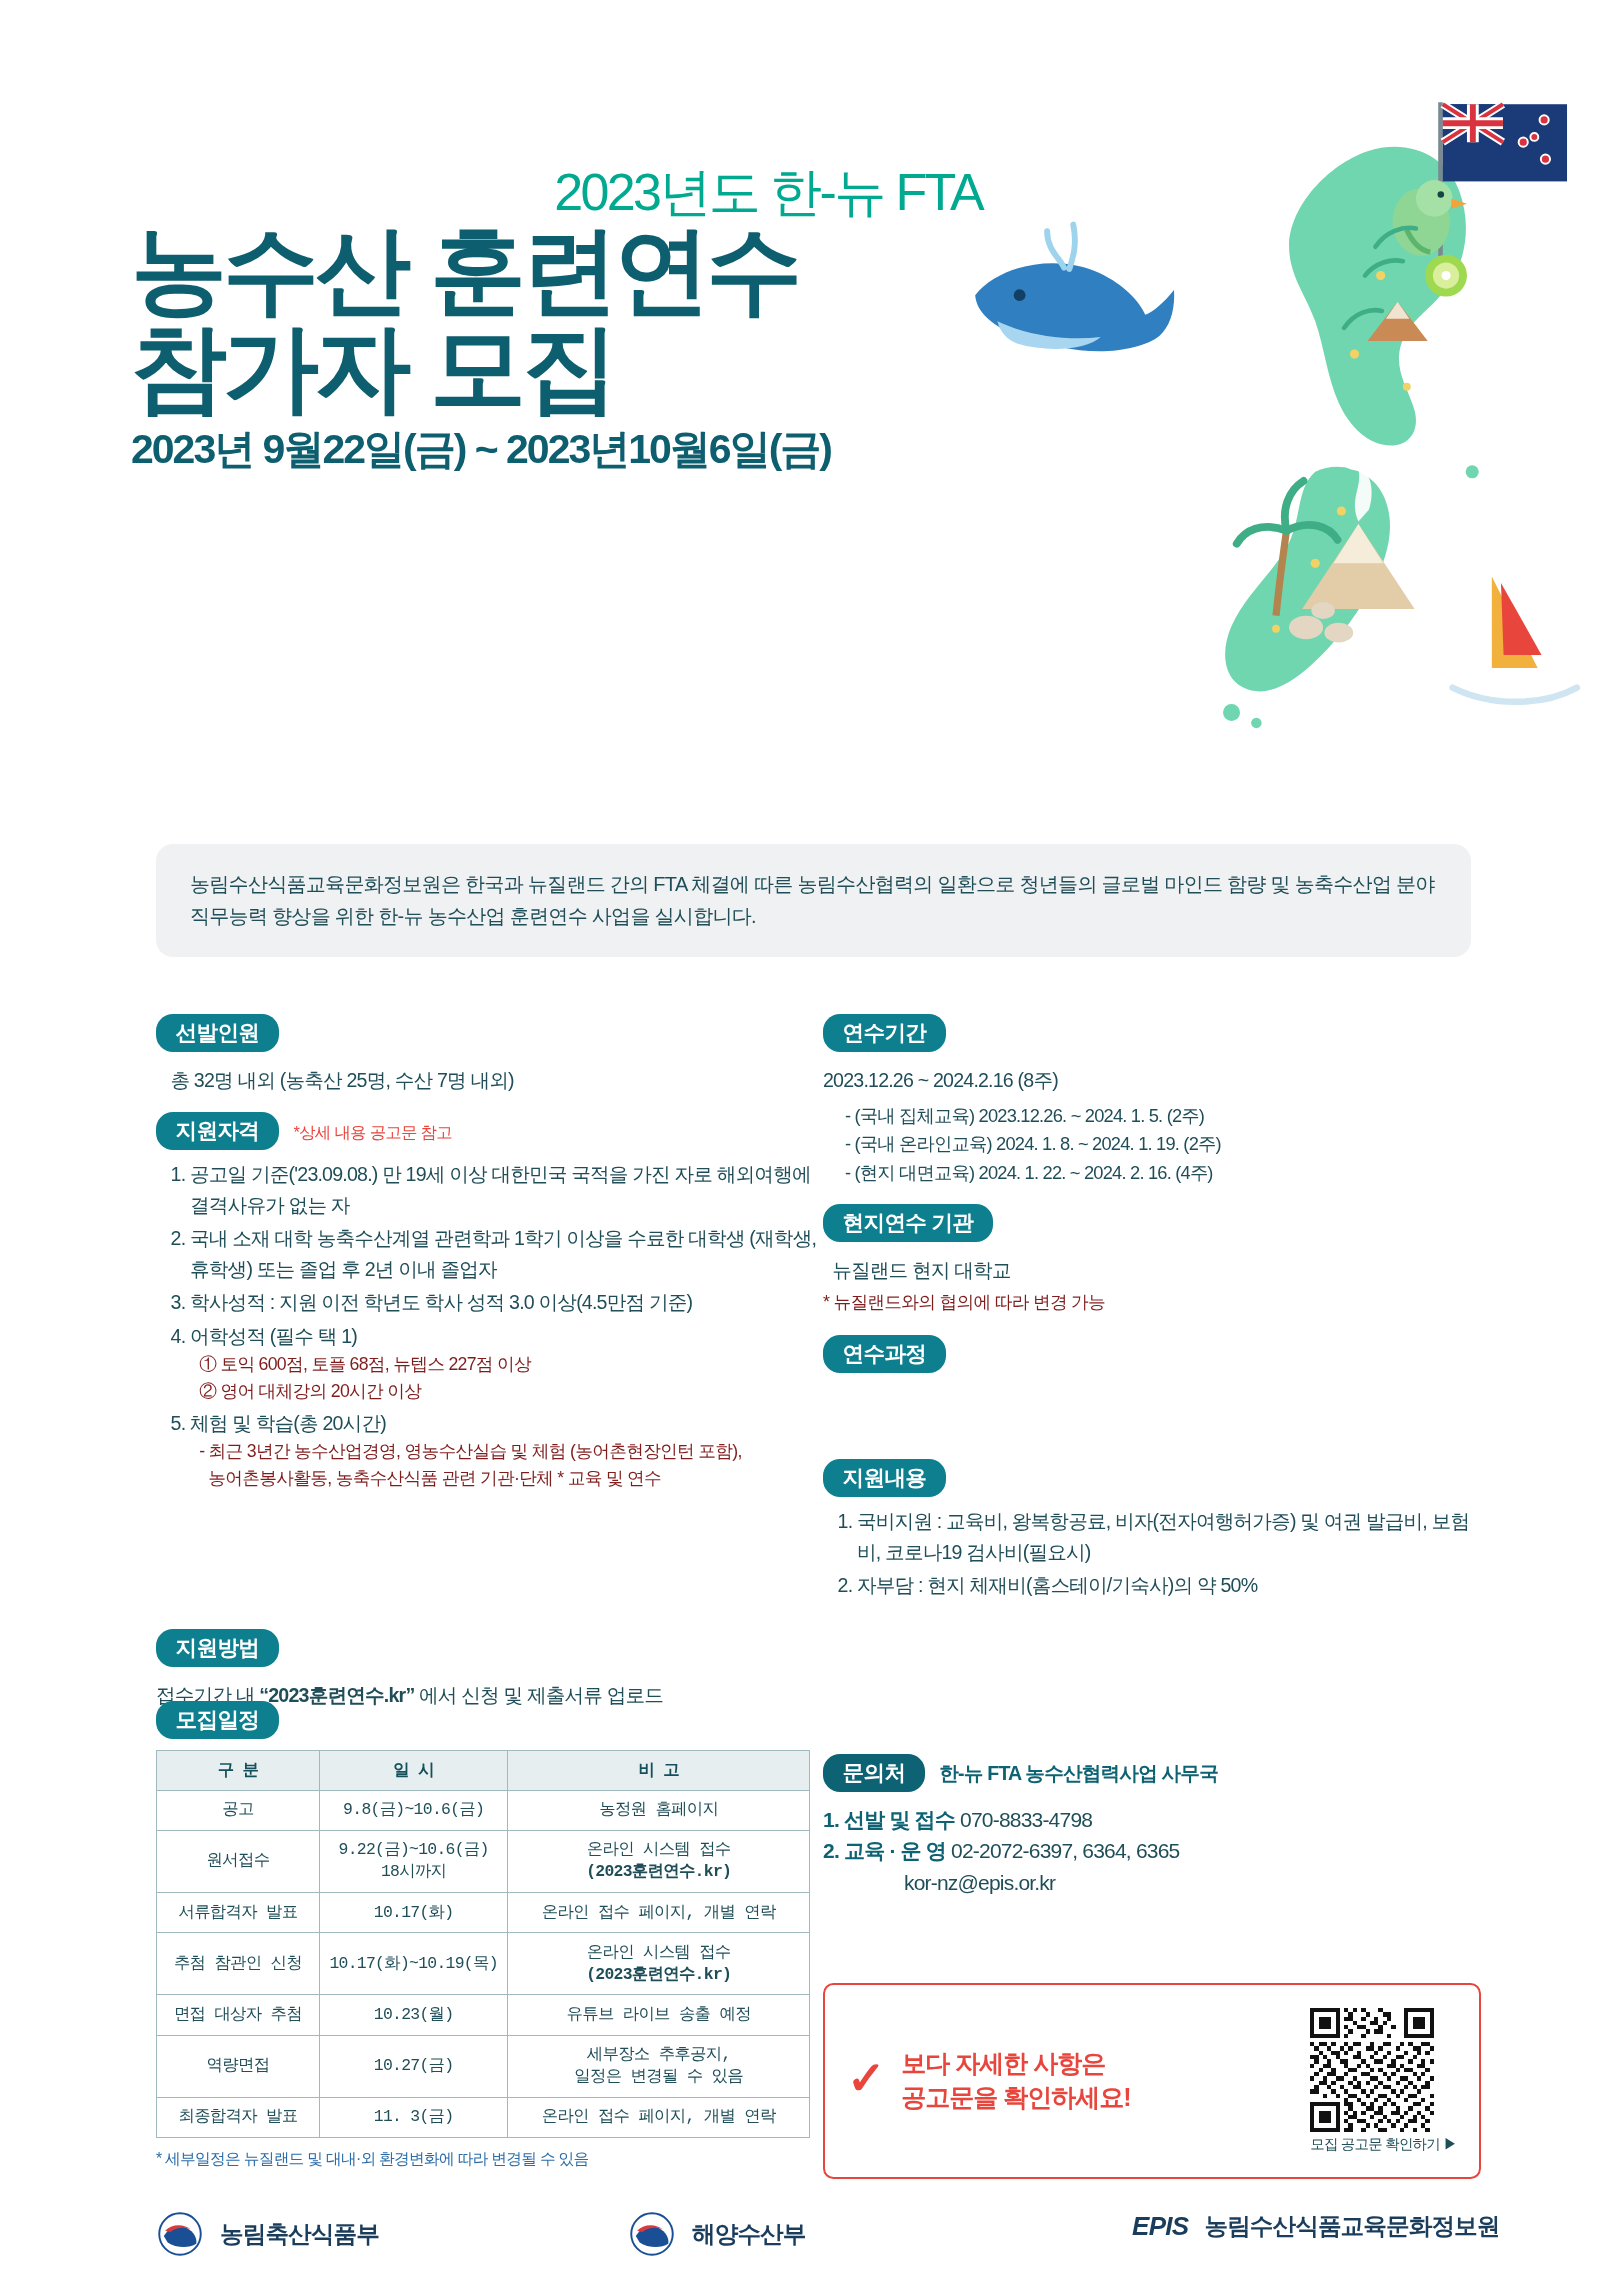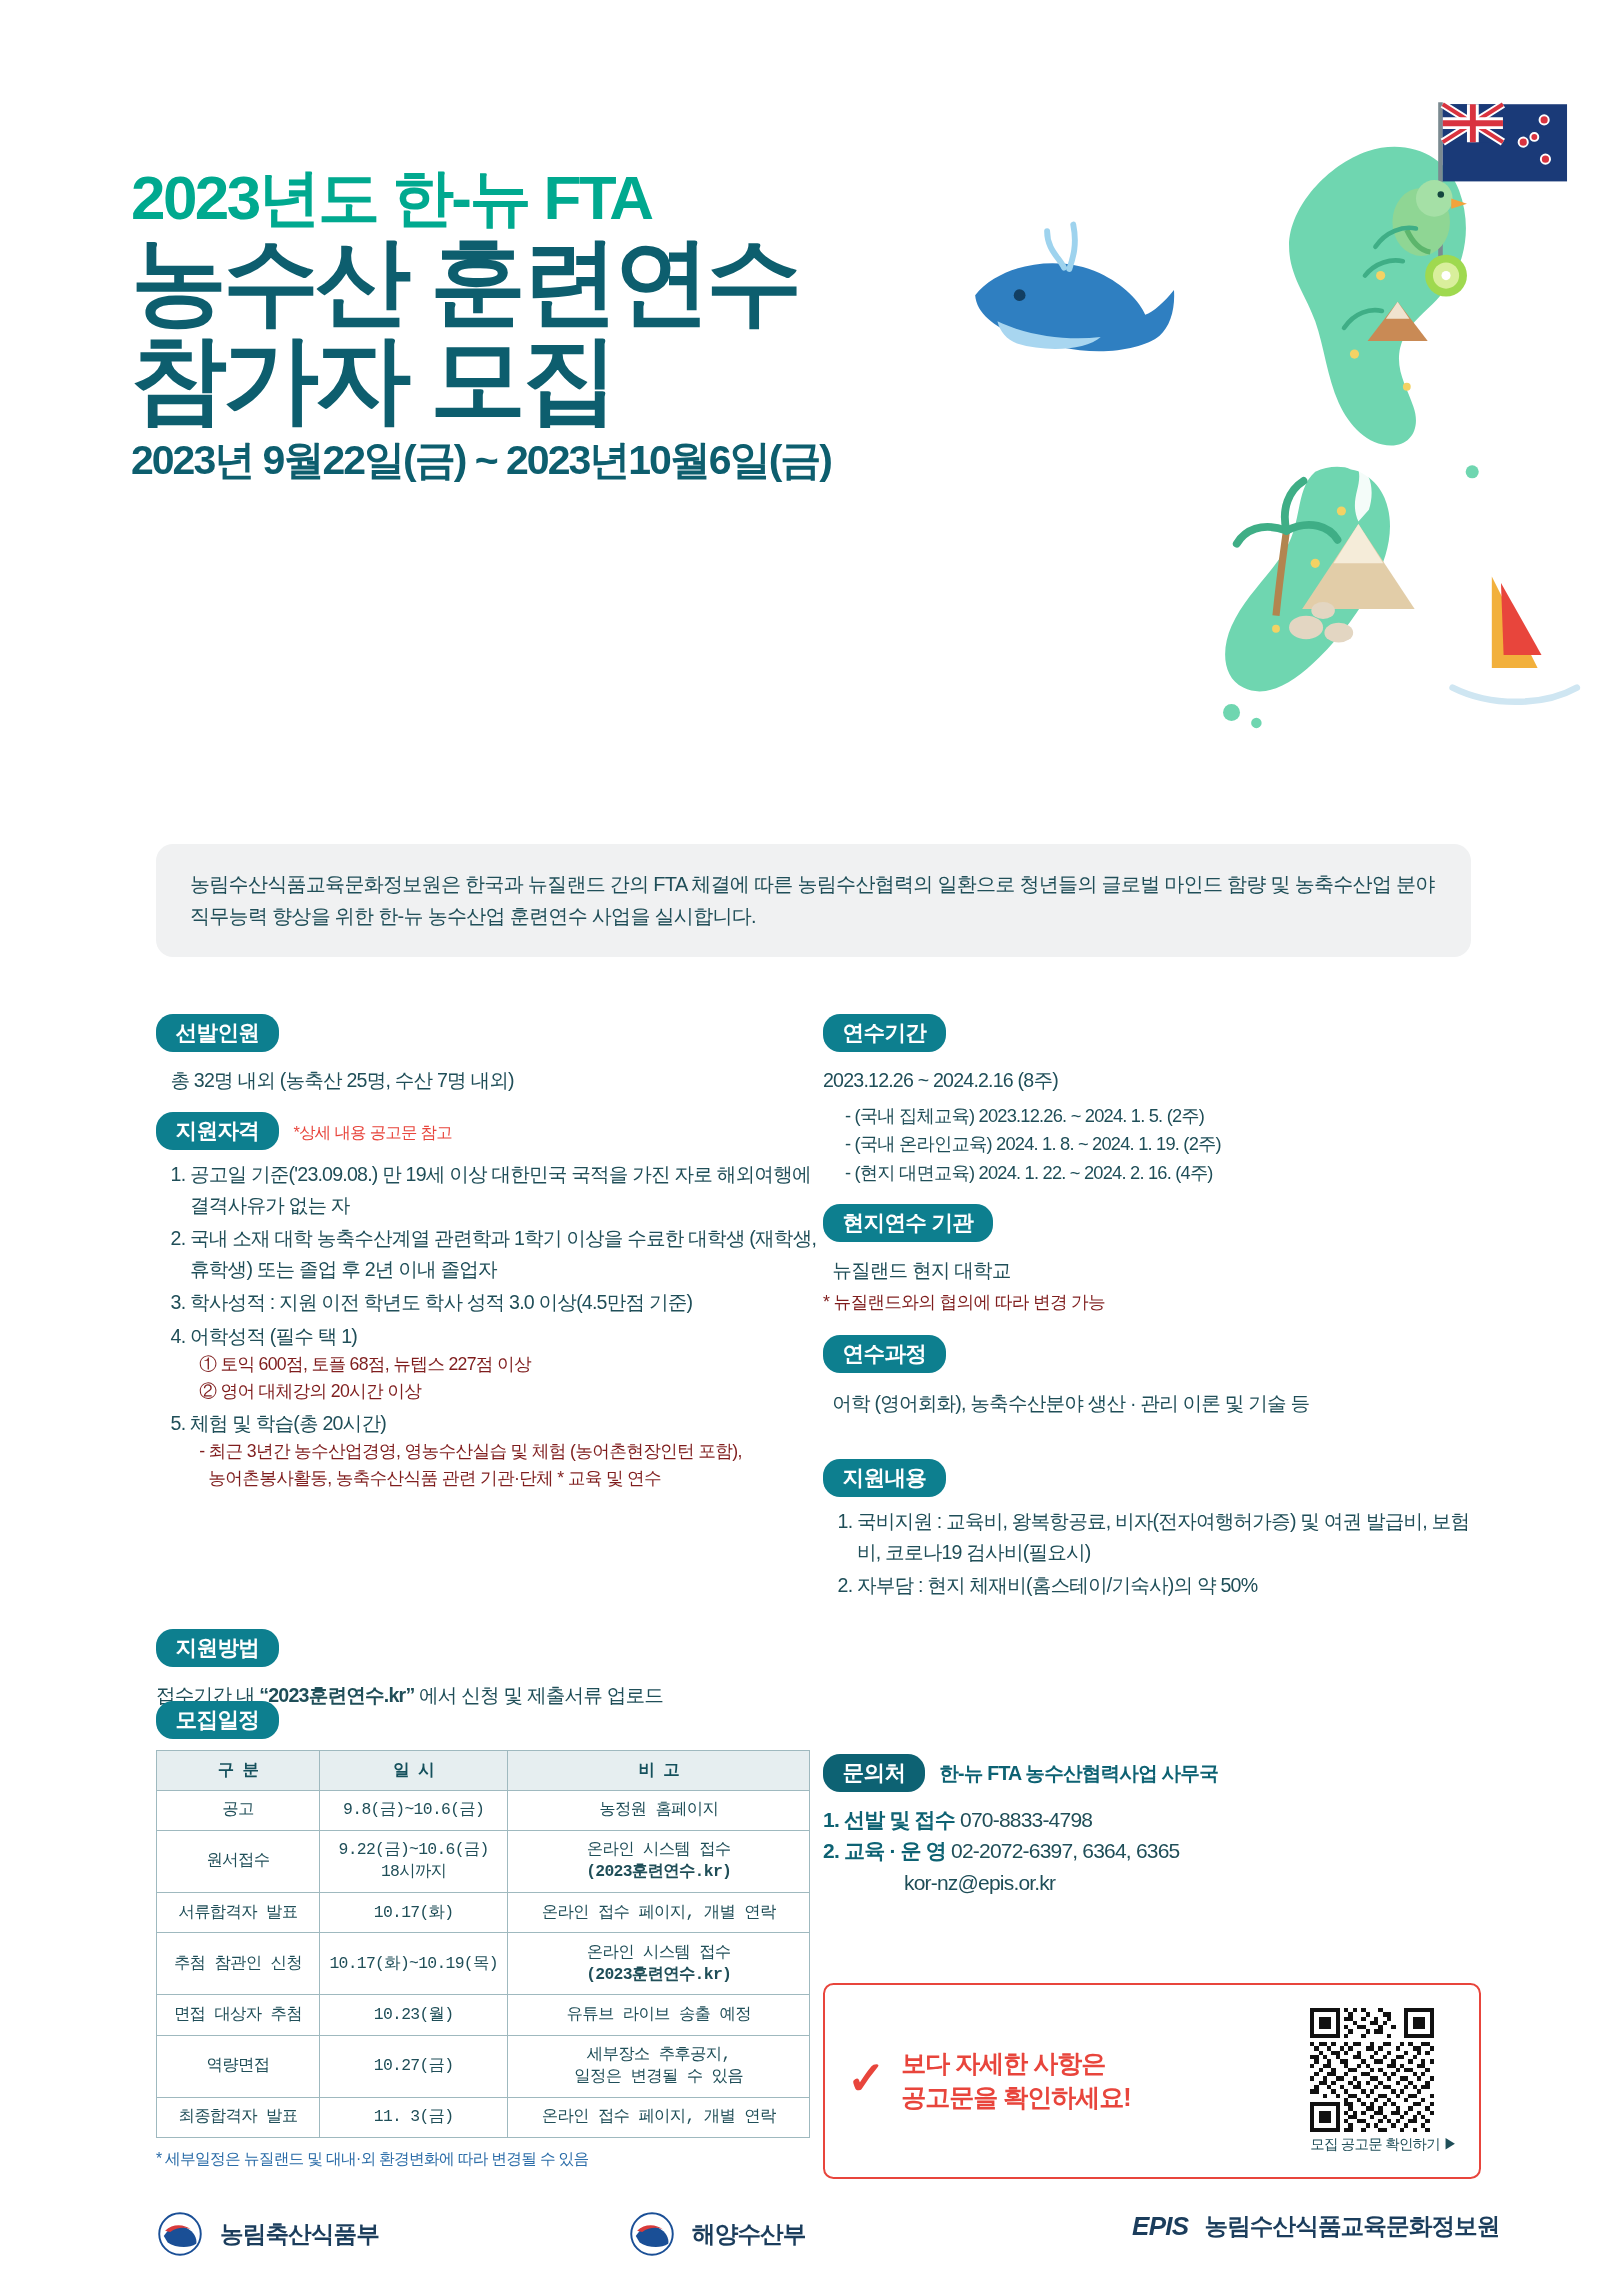--- a/index.html
+++ b/index.html
@@ -29,26 +29,27 @@
     width: 1623px;
     height: 818px;
   }
   .title-block {
     position: absolute;
     left: 131px;
     top: 164px;
     width: 851px;
   }
   .title-line1 {
-    font-size: 62px;
-    font-weight: bold;
+    font-size: 52px;
+    font-weight: normal;
     color: #00a98f;
     letter-spacing: -2.6px;
     line-height: 1.1;
     white-space: nowrap;
+    text-align: right;
   }
   .title-line2, .title-line3 {
     font-size: 96px;
     font-weight: bold;
     color: #0d5e6e;
     letter-spacing: -3.9px;
     line-height: 1.02;
     white-space: nowrap;
   }
   .title-line3 { position: relative; }
@@ -490,21 +491,20 @@
   </div>
 
   <div class="sect col-right" style="top:1204px;">
     <span class="pill">현지연수 기관</span>
     <div class="body-txt" style="margin-top:13px; padding-left:9.2px;">뉴질랜드 현지 대학교</div>
     <div class="sub" style="margin-top:3.9px;">* 뉴질랜드와의 협의에 따라 변경 가능</div>
   </div>
 
   <div class="sect col-right" style="top:1335px;">
     <span class="pill">연수과정</span>
-    <div class="body-txt" style="margin-top:14.4px; padding-left:9.2px;">어학 (영어회화), 농축수산분야 생산 · 관리 이론 및 기술 등</div>
   </div>
 
   <div class="sect col-right" style="top:1459px;">
     <span class="pill">지원내용</span>
     <ol class="num">
       <li>국비지원 : 교육비, 왕복항공료, 비자(전자여행허가증) 및 여권 발급비, 보험비, 코로나19 검사비(필요시)</li>
       <li>자부담 : 현지 체재비(홈스테이/기숙사)의 약 50%</li>
     </ol>
   </div>
 

